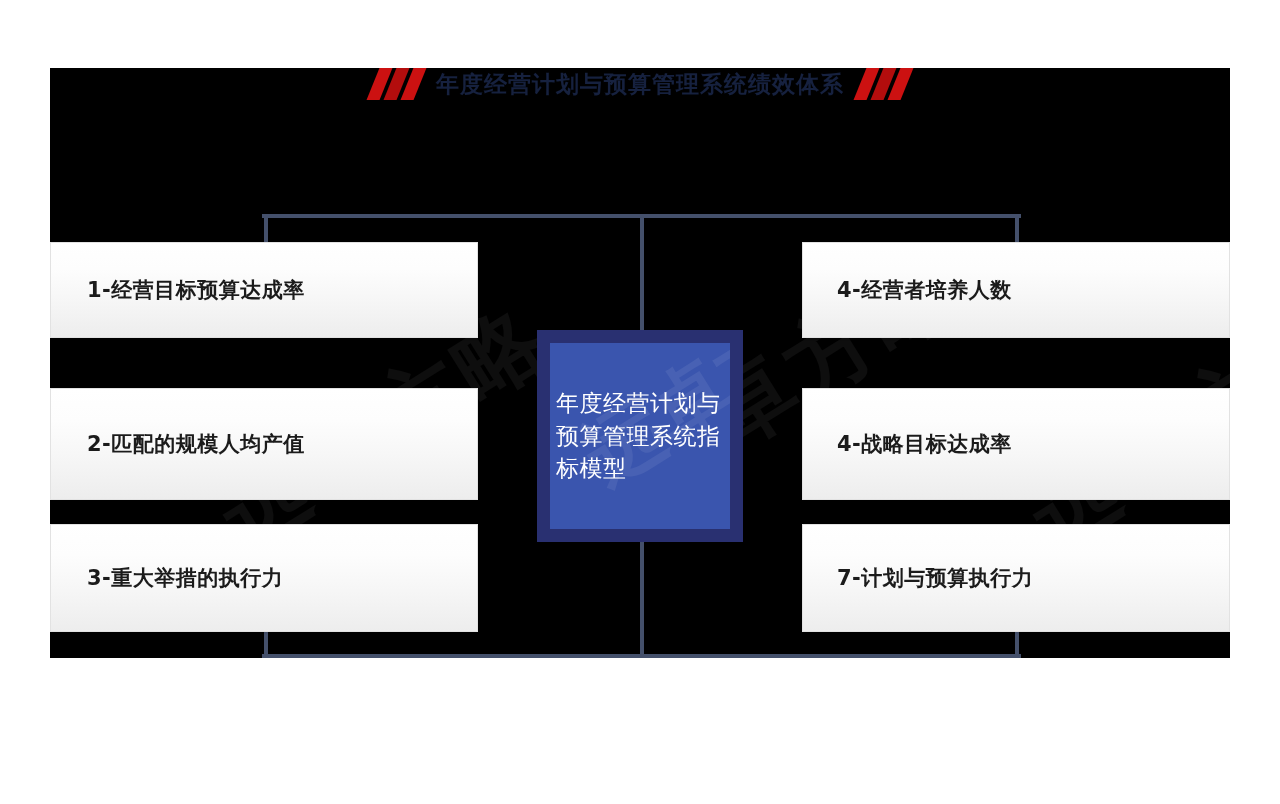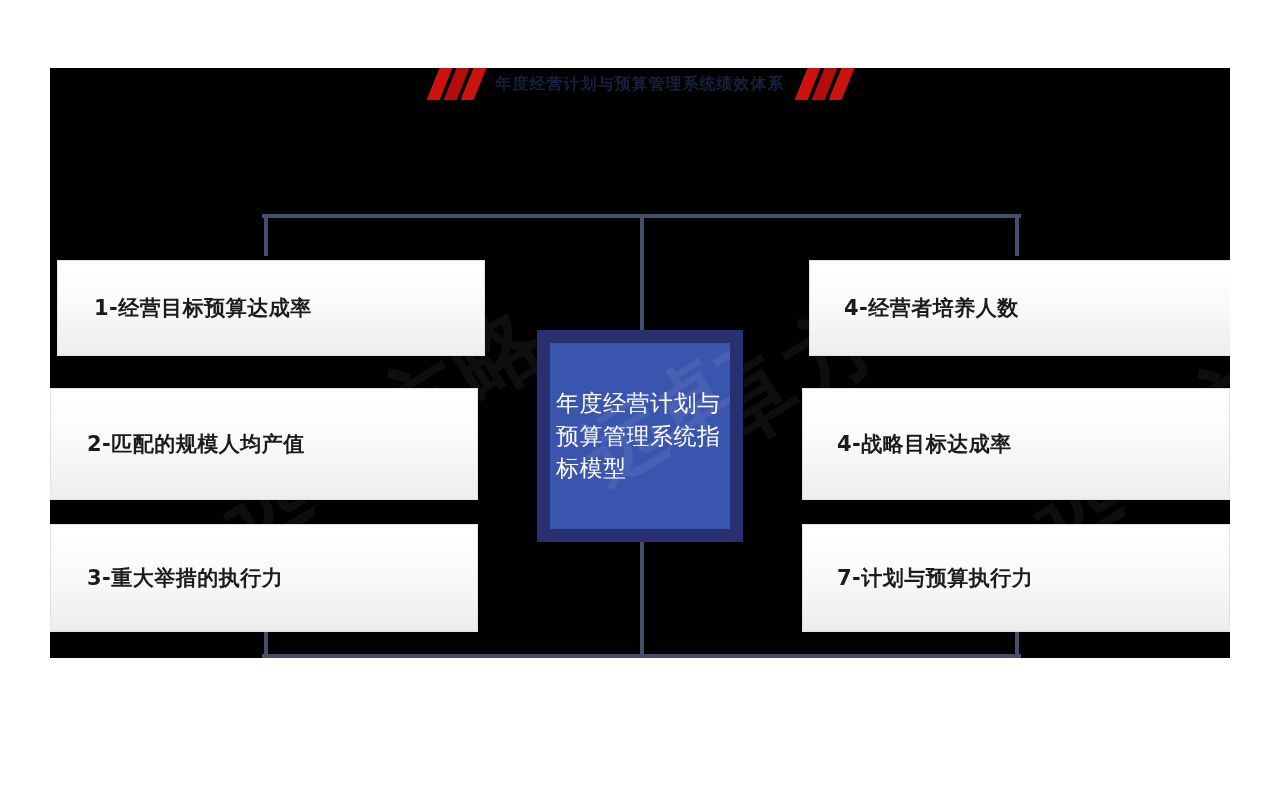--- a/index.html
+++ b/index.html
@@ -71,21 +71,21 @@
   }
   .slash {
     width: 13px;
     height: 32px;
     background: #cc1111;
     transform: skewX(-22deg);
   }
   .slash.s2 { background: #b30d0d; }
   .slash.s3 { background: #cc1111; }
   #title-text {
-    font-size: 16px;
+    font-size: 23px;
     font-weight: 700;
     color: #16213f;
     letter-spacing: 1px;
     font-family: "DejaVu Sans", sans-serif;
     white-space: nowrap;
   }
 
   
   #connectors {
     position: absolute;
@@ -113,21 +113,21 @@
   .card-label {
     font-size: 21px;
     font-weight: 700;
     color: #1b1b1b;
     letter-spacing: 0.5px;
     font-family: "DejaVu Sans", sans-serif;
     white-space: nowrap;
   }
   .card.left  { left: 0px;   width: 428px; padding-left: 36px; }
   .card.right { left: 752px; width: 428px; padding-left: 34px; }
-  .row1 { top: 192px; height: 96px; margin-left: 7px; }
+  .row1 { top: 174px; height: 96px; }
   .row2 { top: 320px; height: 112px; }
   .row3 { top: 456px; height: 108px; }
 
   
   #center-node {
     position: absolute;
     left: 487px;
     top: 262px;
     width: 206px;
     height: 212px;

